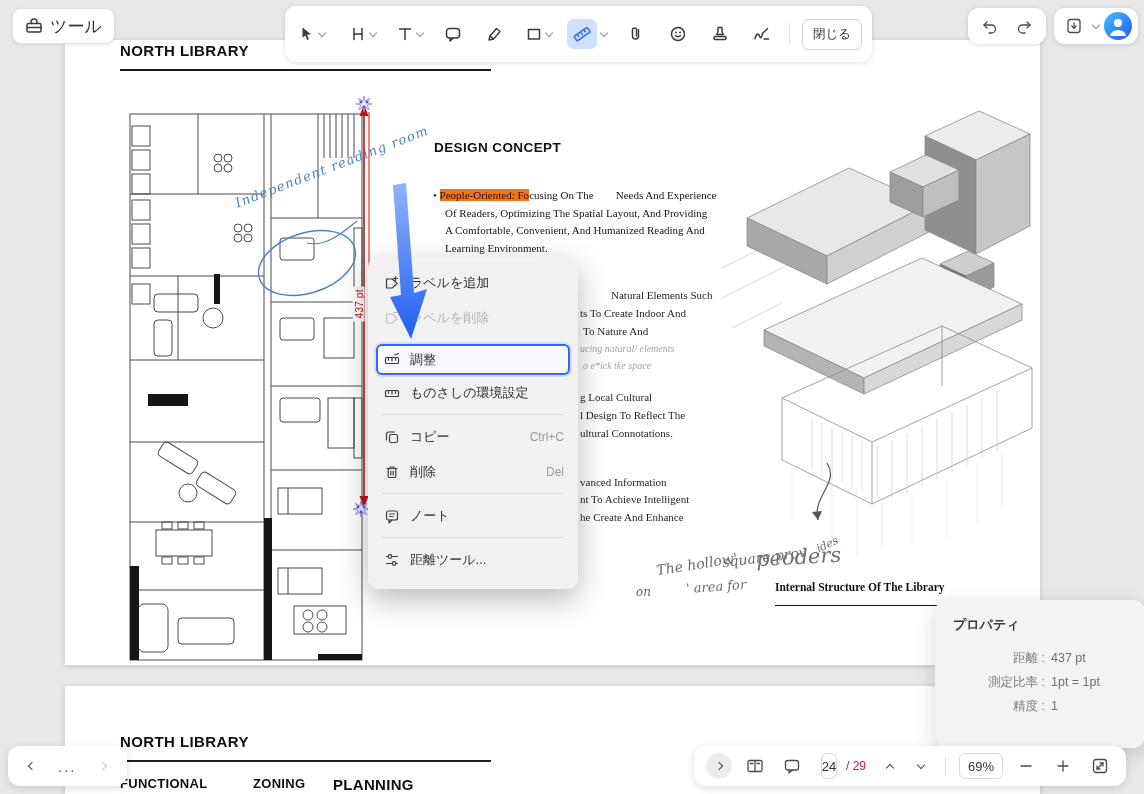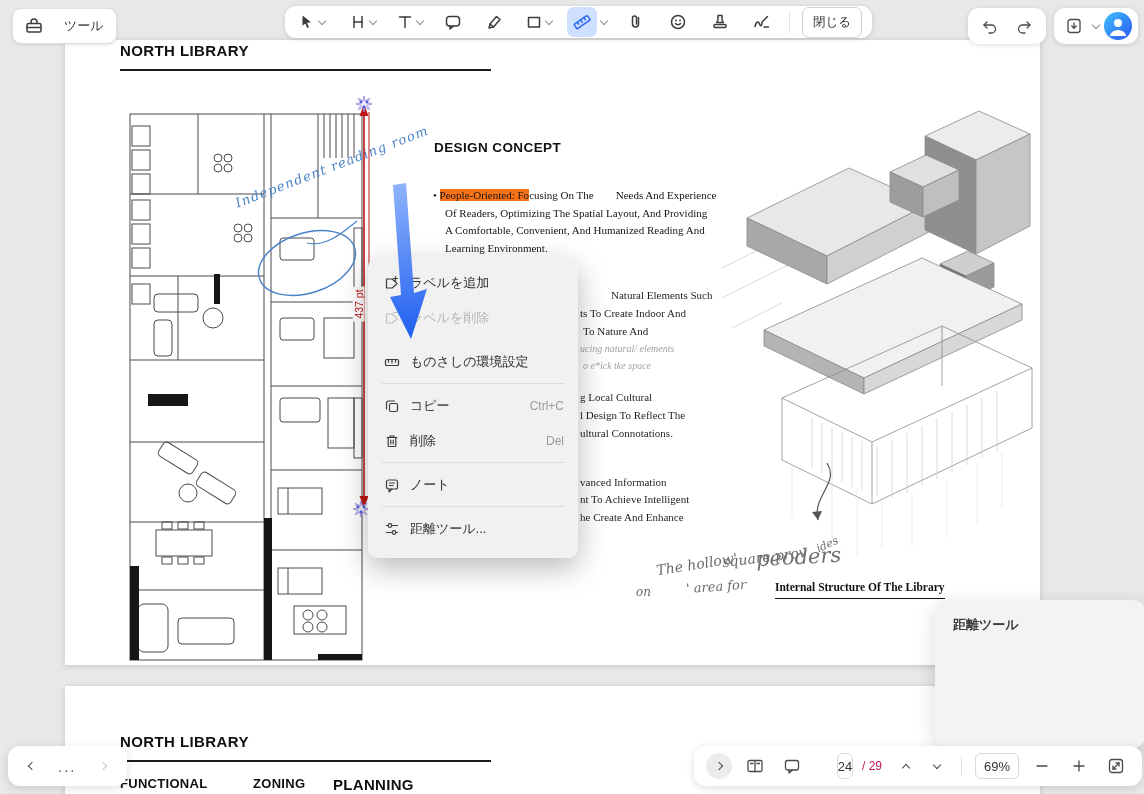--- a/index.html
+++ b/index.html
@@ -18,22 +18,22 @@
   .down{transform:rotate(45deg);margin-top:-3px}
   .up{transform:rotate(-135deg);margin-top:3px}
   .left{transform:rotate(135deg)}
   .right{transform:rotate(-45deg)}
   .dark{border-color:#4a4a4a}
   .dim{border-color:#c9c9c9}
   .vsep{width:1px;height:22px;background:#e3e3e3;margin:0 8px}
   .closebtn{border:1px solid #d2d2d2;border-radius:7px;background:#fff;font-size:12.5px;color:#333;
     padding:6px 10px;cursor:pointer;white-space:nowrap}
   .toolsbtn{position:absolute;left:12px;top:8px;height:36px;background:#fff;border:1px solid #e0e0e0;
-    border-radius:9px;box-shadow:0 1px 3px rgba(0,0,0,.1);display:flex;align-items:center;gap:21px;
-    padding:0 12px;font-size:13px;color:#333;cursor:pointer;z-index:50}
+    border-radius:9px;box-shadow:0 1px 3px rgba(0,0,0,.1);display:flex;align-items:center;gap:7px;
+    padding:0 12px;font-size:17px;color:#333;cursor:pointer;z-index:50}
   .frag{position:absolute;font:11px "Liberation Serif",serif;color:#1f1f1f;white-space:nowrap;z-index:3}
   .fragdim{color:#a3a3a3;font-style:italic;font-size:10px}
   .menu{position:absolute;left:368px;top:257px;width:210px;background:rgba(241,241,241,.98);
     border-radius:10px;box-shadow:0 10px 30px rgba(0,0,0,.28);padding:8px 0 12px;z-index:20}
   .mi{height:35px;display:flex;align-items:center;padding:0 14px 0 16px;gap:10px;font-size:13px;
     color:#2d2d2d;cursor:pointer;position:relative}
   .mi.hl{margin:0 8px;height:31px;border:2px solid #2e68f4;border-radius:6px;background:#f7f9ff;
     padding:0 14px 0 6px;box-shadow:0 0 0 2px rgba(46,104,244,.14)}
   .mi.disabled{color:#b5b5b5;cursor:default}
   .mi .sc{position:absolute;right:14px;color:#9b9b9b;font-size:12px}
@@ -208,21 +208,21 @@
   <path d="M115,395 C128,415 100,428 106,452" fill="none" stroke="#555" stroke-width="1.2"></path>
   <polygon points="106,452 100,444 110,443" fill="#555"></polygon>
 </svg>
 
 <span class="script" style="left:656px;top:556px;font-size:14px;transform:rotate(-9deg)">The hollow'</span>
 <span class="script" style="left:722px;top:549px;font-size:14px;transform:rotate(-7deg)">square prov</span>
 <span class="script" style="left:816px;top:538px;font-size:11px;transform:rotate(-24deg)">ides</span>
 <span class="script" style="left:636px;top:585px;font-size:12px">on</span>
 <span class="script" style="left:686px;top:579px;font-size:13px;transform:rotate(-4deg)">' area for</span>
 <span class="script" style="left:756px;top:545px;font-size:21px;color:#707070;transform:rotate(-3deg)">peoders</span>
-<div style="position:absolute;left:775px;top:581px;font:bold 11.5px 'Liberation Serif',serif;color:#111;border-bottom:1.2px solid #111;padding-bottom:5px;z-index:3">Internal Structure Of The Library</div>
+<div style="position:absolute;left:775px;top:581px;font:bold 11.5px 'Liberation Serif',serif;color:#111;border-bottom:1.2px solid #111;padding-bottom:12px;z-index:3">Internal Structure Of The Library</div>
 
 <svg style="position:absolute;left:338px;top:94px;z-index:6" width="52" height="432" viewBox="0 0 52 432">
   <defs>
     <polygon id="star" points="0,-8 1.2,-3 5.7,-5.7 3,-1.2 8,0 3,1.2 5.7,5.7 1.2,3 0,8 -1.2,3 -5.7,5.7 -3,1.2 -8,0 -3,-1.2 -5.7,-5.7 -1.2,-3"></polygon>
   </defs>
   <line x1="26" y1="18" x2="26" y2="408" stroke="#c01414" stroke-width="1.6"></line>
   <line x1="31" y1="18" x2="31" y2="408" stroke="#c01414" stroke-width="1"></line>
   <polygon points="26,10 21.5,22 30.5,22" fill="#c01414"></polygon>
   <polygon points="26,414 21.5,402 30.5,402" fill="#c01414"></polygon>
   <g>
@@ -251,20 +251,30 @@
     <span>ラベルを追加</span>
   </div>
   <div class="mi disabled">
     <svg class="mic" viewBox="0 0 16 16">
         <path d="M2.5,4 h5.7 L13.2,8.5 8.2,13 H2.5 z"></path>
         <line x1="9.5" y1="2.5" x2="13.5" y2="2.5"></line>
       </svg>
     <span>ラベルを削除</span>
   </div>
   <div class="msp"></div>
+  <div class="mi hl">
+    <svg class="mic" viewBox="0 0 16 16">
+        <rect x="1.5" y="5.5" width="13" height="6" rx="1"></rect>
+        <line x1="4.5" y1="5.5" x2="4.5" y2="8.2"></line>
+        <line x1="8" y1="5.5" x2="8" y2="9"></line>
+        <line x1="11.5" y1="5.5" x2="11.5" y2="8.2"></line>
+        <line x1="11" y1="3" x2="14.5" y2="1.5"></line>
+      </svg>
+    <span>調整</span>
+  </div>
   <div class="mi">
     <svg class="mic" viewBox="0 0 16 16">
         <rect x="1.5" y="5.5" width="13" height="6" rx="1"></rect>
         <line x1="4.5" y1="5.5" x2="4.5" y2="8.2"></line>
         <line x1="8" y1="5.5" x2="8" y2="9"></line>
         <line x1="11.5" y1="5.5" x2="11.5" y2="8.2"></line>
       </svg>
     <span>ものさしの環境設定</span>
   </div>
   <div class="mdiv"></div>
@@ -313,40 +323,54 @@
   <defs>
     <linearGradient id="agrad" x1="0" y1="0" x2="0" y2="1">
       <stop offset="0" stop-color="#8fb4fb"></stop>
         <stop offset="1" stop-color="#1f5ef0"></stop>
     </linearGradient>
   </defs>
   <polygon points="13,7 26,5 34,115 47,111 31,161 10,119 21,117" fill="url(#agrad)"></polygon>
 </svg>
 
 <div class="dpanel">
-  <div class="dtitle">距離ツール</div>
+  <div class="dtitle">プロパティ</div>
+  <div class="drows">
+    <div class="drow">
+        <span class="dl">距離 :</span>
+        <span class="dv">437 pt</span>
+      </div>
+    <div class="drow">
+        <span class="dl">測定比率 :</span>
+        <span class="dv">1pt = 1pt</span>
+      </div>
+    <div class="drow">
+        <span class="dl">精度 :</span>
+        <span class="dv">1</span>
+      </div>
+  </div>
 </div>
 
 <div class="page" style="top:686px;width:975px;height:120px;z-index:1"></div>
 <div class="ptitle" style="left:120px;top:733px">NORTH LIBRARY</div>
 <div class="uline" style="left:120px;top:760px;width:371px"></div>
 <span style="position:absolute;left:120px;top:776px;font-weight:bold;font-size:13px;letter-spacing:.3px;color:#101010;z-index:3">FUNCTIONAL</span>
 <span style="position:absolute;left:253px;top:776px;font-weight:bold;font-size:13px;letter-spacing:.3px;color:#101010;z-index:3">ZONING</span>
 <span style="position:absolute;left:333px;top:776px;font-weight:bold;font-size:15px;letter-spacing:.3px;color:#101010;z-index:3">PLANNING</span>
 
 <button class="toolsbtn">
   <svg class="tic" viewBox="0 0 18 18">
       <rect x="2" y="6.5" width="14" height="8.5" rx="1.5"></rect>
       <path d="M6,6.5 V5 a3,3 0 0 1 6,0 v1.5"></path>
       <line x1="2" y1="10.5" x2="16" y2="10.5"></line>
     </svg>
   <span>ツール</span>
 </button>
 
-<div class="pill" style="position:absolute;left:285px;top:6px;height:32px;padding:0 10px;gap:4px;z-index:50">
+<div class="pill" style="position:absolute;left:285px;top:6px;height:56px;padding:0 10px;gap:4px;z-index:50">
   <button class="tool">
     <svg class="tic" viewBox="0 0 18 18">
         <path class="fill" d="M4.5,2.5 L13,9.3 L9,9.8 L11,14.2 L9.2,15 L7.3,10.6 L4.5,12.8 z"></path>
       </svg>
     <span class="chev down"></span>
   </button>
   <button class="tool" style="margin-left:14px">
     <svg class="tic" viewBox="0 0 18 18">
         <line x1="5" y1="3.5" x2="5" y2="14.5"></line>
         <line x1="13" y1="3.5" x2="13" y2="14.5"></line>
@@ -473,21 +497,21 @@
         <line x1="4.5" y1="6.5" x2="7" y2="6.5"></line>
         <line x1="11" y1="6.5" x2="13.5" y2="6.5"></line>
       </svg>
   </button>
   <button class="fbtn">
     <svg class="fic" viewBox="0 0 18 18">
         <rect x="2.5" y="3.5" width="13" height="9.5" rx="2"></rect>
         <path d="M6,13 v3 l3.5,-3"></path>
       </svg>
   </button>
-  <div class="numbox" style="width:16px;margin-left:22px">24</div>
+  <div class="numbox" style="width:16px;margin-left:6px">24</div>
   <span style="font-size:12px;color:#be185d">/ 29</span>
   <button class="fbtn" style="width:22px;margin-left:4px">
       <span class="chev up dark"></span>
     </button>
   <button class="fbtn" style="width:22px">
       <span class="chev down dark"></span>
     </button>
   <div style="width:1px;height:18px;background:#ddd;margin:0 4px"></div>
   <div class="numbox" style="width:44px">69%</div>
   <button class="fbtn">

